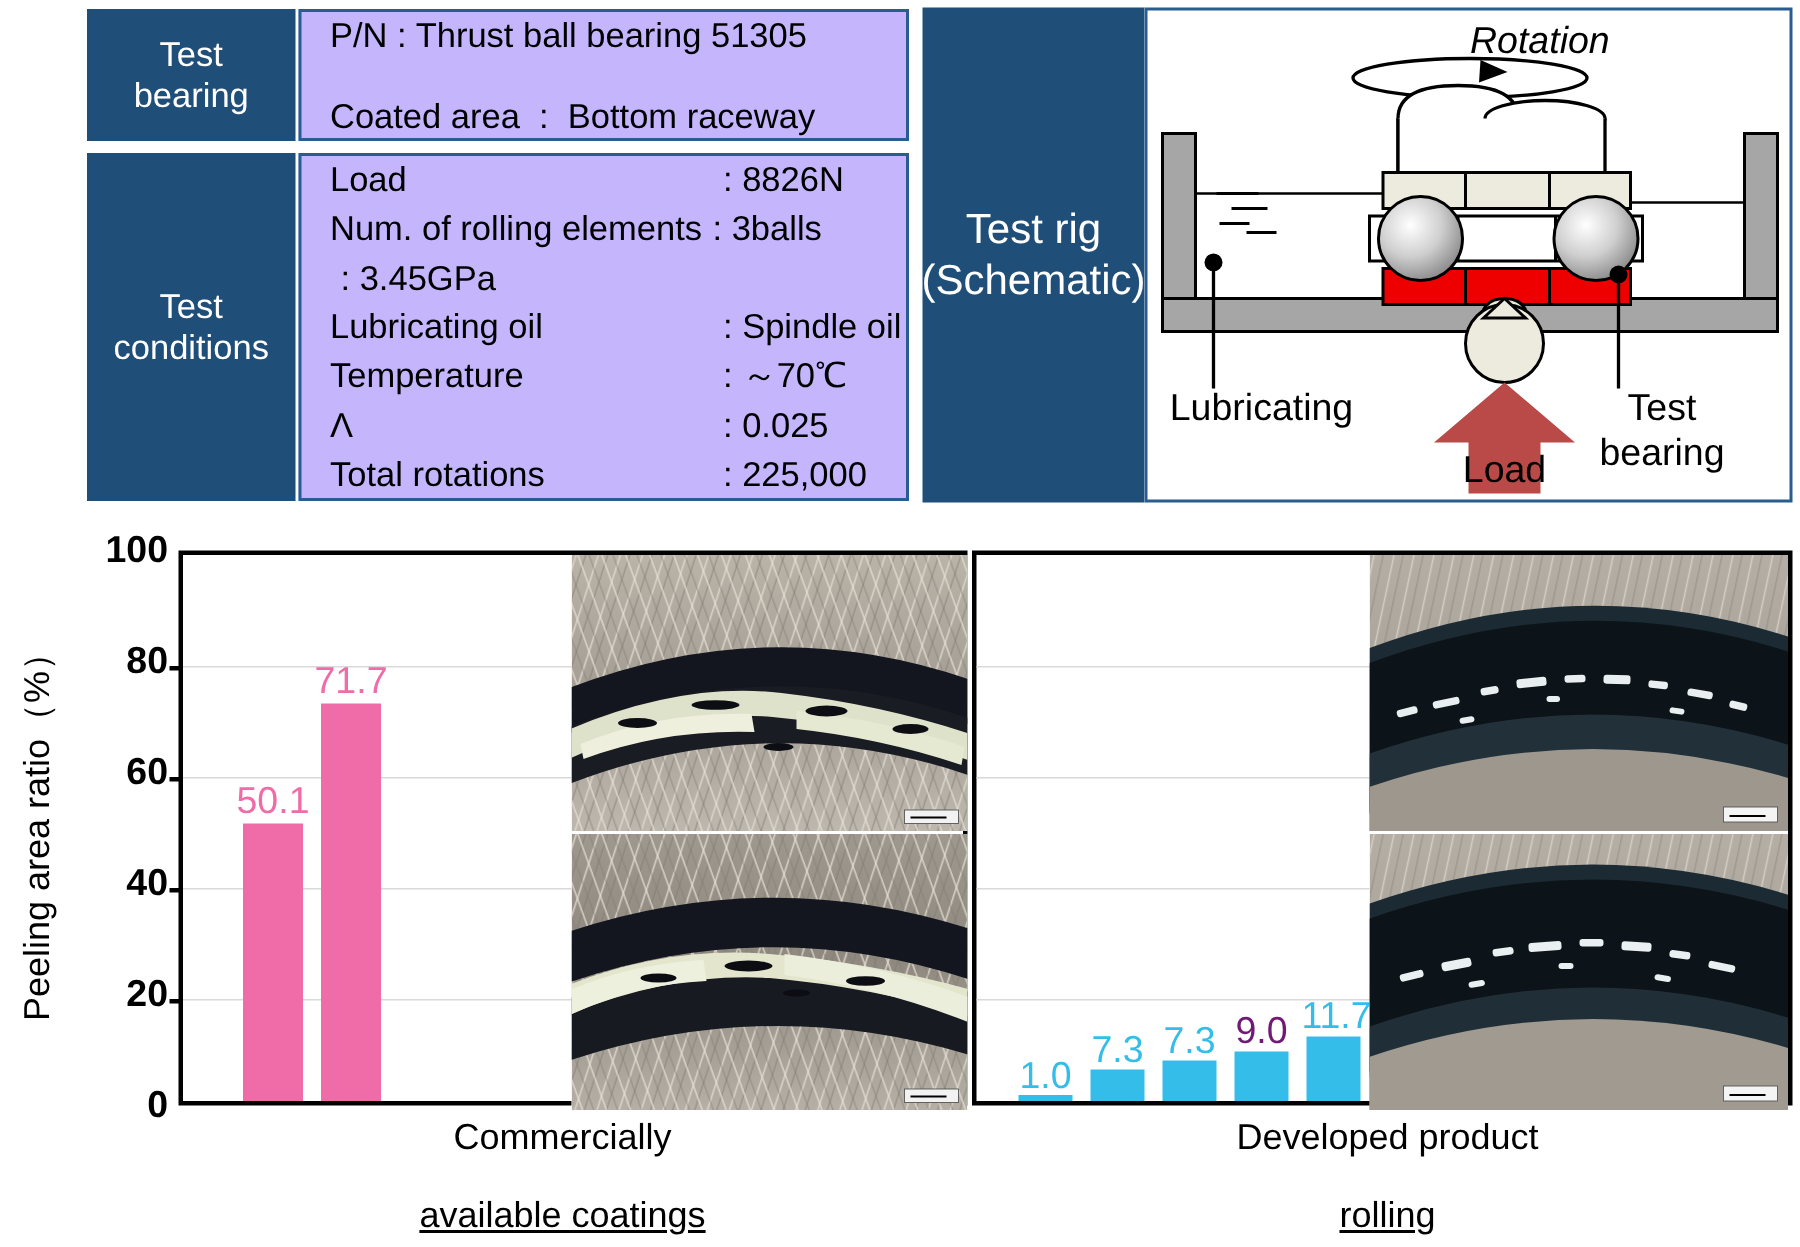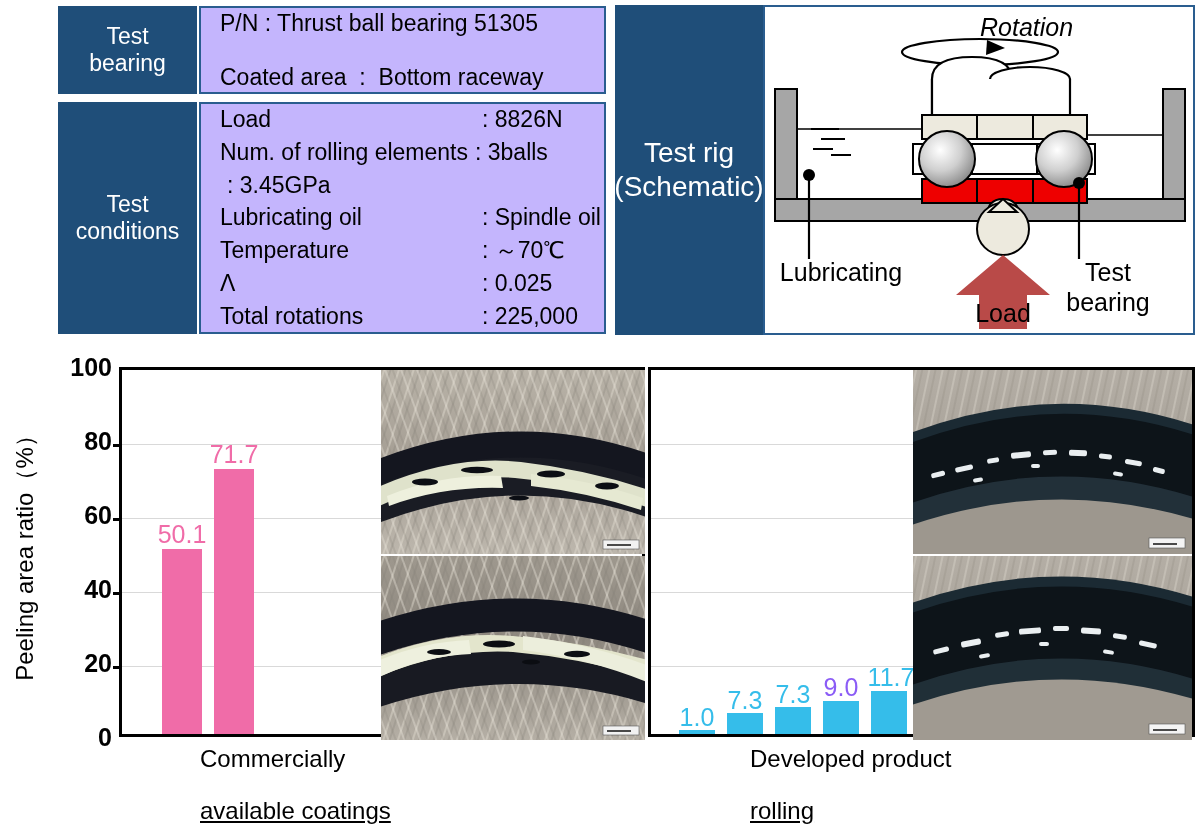--- a/index.html
+++ b/index.html
@@ -74,21 +74,21 @@
 
   .bar { position:absolute; bottom:0; }
   .bar-lbl {
     position:absolute; transform:translateX(-50%);
     font-size:25px; white-space:nowrap;
   }
 
   .photo { position:absolute; background:#fff; overflow:hidden; }
 
   .xcat {
-    position:absolute; text-align:left; font-size:24px; color:#000;
+    position:absolute; text-align:center; font-size:24px; color:#000;
     line-height:1.0;
   }
   .xcat .l2 { display:block; margin-top:28px;text-decoration:underline; }
 </style>
 </head>
 <body>
 
 <div class="tbl-bearing">
   <div class="navy-cell">
     <span style="white-space:pre-line">Test
@@ -322,21 +322,21 @@
     <div class="bar" style="left:28px; width:36px; height:3.7px; background:#35bdea;"></div>
     <div class="bar-lbl" style="left:46px; top:333px; color:#35bdea;">1.0</div>
 
     <div class="bar" style="left:76px; width:36px; height:20.7px; background:#35bdea;"></div>
     <div class="bar-lbl" style="left:94px; top:316px; color:#35bdea;">7.3</div>
 
     <div class="bar" style="left:124px; width:36px; height:27.0px; background:#35bdea;"></div>
     <div class="bar-lbl" style="left:142px; top:310px; color:#35bdea;">7.3</div>
 
     <div class="bar" style="left:172px; width:36px; height:33.3px; background:#35bdea;"></div>
-    <div class="bar-lbl" style="left:190px; top:303px; color:#8b5cf6;">9.0</div>
+    <div class="bar-lbl" style="left:190px; top:303px; color:#701a75;">9.0</div>
 
     <div class="bar" style="left:220px; width:36px; height:43.3px; background:#35bdea;"></div>
     <div class="bar-lbl" style="left:240px; top:293px; color:#35bdea;">11.7</div>
 
     <div class="photo" style="left:262px; top:0px; width:279px; height:184px;">
       <svg width="279" height="184" viewBox="0 0 279 184" preserveAspectRatio="none">
         <defs>
           <linearGradient id="metalC" x1="0" y1="0" x2="0" y2="1">
             <stop offset="0%" stop-color="#b4aea5"></stop>
             <stop offset="100%" stop-color="#9b958c"></stop>

